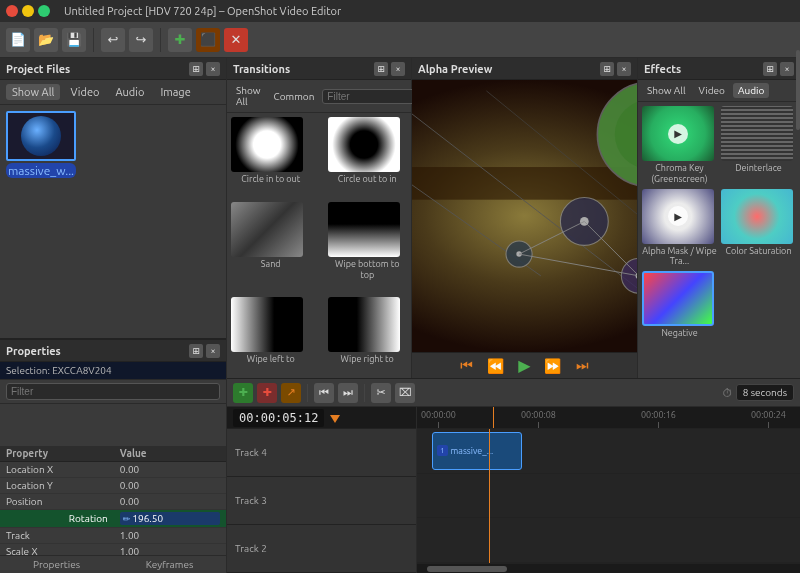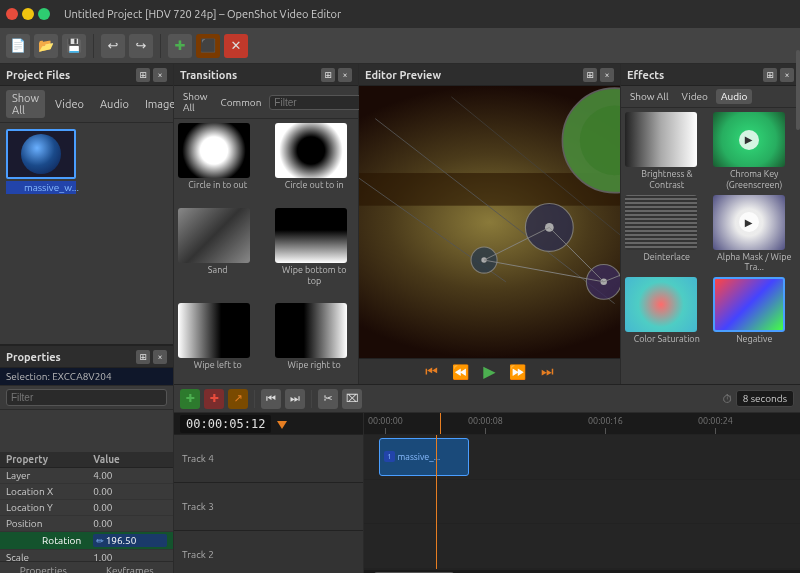--- a/index.html
+++ b/index.html
@@ -8,21 +8,21 @@
       height: 573px;
       background: #3c3c3c;
       font-family: 'Ubuntu', 'DejaVu Sans', sans-serif;
       font-size: 11px;
       color: #e0e0e0;
       overflow: hidden;
     }
 
     
     .titlebar {
-      height: 28px;
+      height: 22px;
       background: #2d2d2d;
       display: flex;
       align-items: center;
       padding: 0 6px;
       gap: 6px;
     }
     .titlebar-buttons { display: flex; gap: 4px; }
     .tb-btn {
       width: 12px; height: 12px;
       border-radius: 50%;
@@ -133,26 +133,26 @@
       align-items: center;
       justify-content: center;
     }
     .file-thumb-img .circle {
       width: 40px; height: 40px;
       border-radius: 50%;
       background: radial-gradient(circle at 40% 35%, #6ab0ff, #1a4a8a, #0a1a4a);
       position: relative;
     }
     .file-thumb-label {
-      font-size: 10px;
+      font-size: 12px;
       color: #88bbff;
       margin-top: 2px;
       background: #2244aa;
-      padding: 1px 18px;
-      border-radius: 0;
+      padding: 1px 2px;
+      border-radius: 6px;
     }
 
     .props-selection {
       font-size: 10px;
       color: #bbb;
       padding: 3px 6px;
       background: #0f172a;
       border-bottom: 1px solid #2a2a2a;
     }
     .props-filter {
@@ -353,21 +353,21 @@
       color: #ccc;
       cursor: pointer;
       font-size: 14px;
       padding: 2px 4px;
     }
     .preview-btn.play { color: #4caf50; font-size: 16px; }
     .preview-btn.orange { color: #e67e22; }
 
     
     .panel-effects {
-      width: 180px;
+      width: 163px;
       background: #3a3a3a;
       border-left: 1px solid #2a2a2a;
       display: flex;
       flex-direction: column;
     }
 
     .effects-filter {
       display: flex;
       align-items: center;
       padding: 3px 4px;
@@ -674,21 +674,21 @@
   <div class="tb-icon">↩</div>
   <div class="tb-icon">↪</div>
   <div class="tb-sep"></div>
   <div class="tb-icon" style="color:#4caf50;">✚</div>
   <div class="tb-icon" style="background:#7a3a00;color:#e67e22;">⬛</div>
   <div class="tb-icon tb-new">✕</div>
 </div>
 
 <div class="main-layout">
 
-  <div style="width:174px;display:flex;flex-direction:column;border-right:1px solid #2a2a2a;">
+  <div style="width:227px;display:flex;flex-direction:column;border-right:1px solid #2a2a2a;">
 
     <div style="flex:1;background:#3a3a3a;display:flex;flex-direction:column;min-height:0;">
       <div class="panel-header">
         <span class="panel-title">Project Files</span>
         <div class="panel-controls">
           <div class="panel-btn">⊞</div>
           <div class="panel-btn">×</div>
         </div>
       </div>
       <div class="filter-tabs">
@@ -721,44 +721,40 @@
       </div>
       <div class="props-table">
         <table>
           <thead>
             <tr>
               <th>Property</th>
               <th>Value</th>
             </tr>
           </thead>
           <tbody id="props-tbody">
-          <tr>
-                <td>Layer</td>
-                <td>4.00</td>
-              </tr>
               <tr>
                 <td>Location X</td>
                 <td>0.00</td>
               </tr>
               <tr>
                 <td>Location Y</td>
                 <td>0.00</td>
               </tr>
               <tr>
                 <td>Position</td>
                 <td>0.00</td>
               </tr>
               <tr class="highlighted">
                 <td>Rotation</td>
                 <td>
                   <div class="props-value-edit"><span style="font-size:9px;color:#88bbff;">✏</span> 196.50</div>
                 </td>
               </tr>
               <tr>
-                <td>Scale</td>
+                <td>Track</td>
                 <td>1.00</td>
               </tr>
               <tr>
                 <td>Scale X</td>
                 <td>1.00</td>
               </tr>
             </tbody>
         </table>
       </div>
       <div class="props-footer">
@@ -810,21 +806,21 @@
           <div class="trans-item">
             <div class="trans-thumb trans-wipe-right"></div>
             <div class="trans-label">Wipe right to</div>
           </div>
         </div>
         <div style="width:4px;background:#555;position:absolute;right:0;top:50px;height:80px;border-radius:2px;cursor:ns-resize;"></div>
       </div>
 
       <div class="panel-preview">
         <div class="panel-header">
-          <span class="panel-title">Editor Preview</span>
+          <span class="panel-title">Alpha Preview</span>
           <div class="panel-controls">
             <div class="panel-btn">⊞</div>
             <div class="panel-btn">×</div>
           </div>
         </div>
         <div class="preview-video">
           
           <svg width="100%" height="100%" viewBox="0 0 370 250" preserveAspectRatio="xMidYMid slice">
             <defs>
               <radialGradient id="bg1" cx="50%" cy="50%">
@@ -874,24 +870,20 @@
             <div class="panel-btn">⊞</div>
             <div class="panel-btn">×</div>
           </div>
         </div>
         <div class="effects-filter">
           <span class="effects-tab">Show All</span>
           <span class="effects-tab">Video</span>
           <span class="effects-tab active-tab">Audio</span>
         </div>
         <div class="effects-grid">
-          <div class="effect-item">
-            <div class="effect-thumb effect-brightness"></div>
-            <div class="effect-label">Brightness &amp; Contrast</div>
-          </div>
           <div class="effect-item">
             <div class="effect-thumb effect-chroma">
               <div class="effect-play-icon">▶</div>
             </div>
             <div class="effect-label">Chroma Key (Greenscreen)</div>
           </div>
           <div class="effect-item">
             <div class="effect-thumb effect-deinterlace"></div>
             <div class="effect-label">Deinterlace</div>
           </div>

